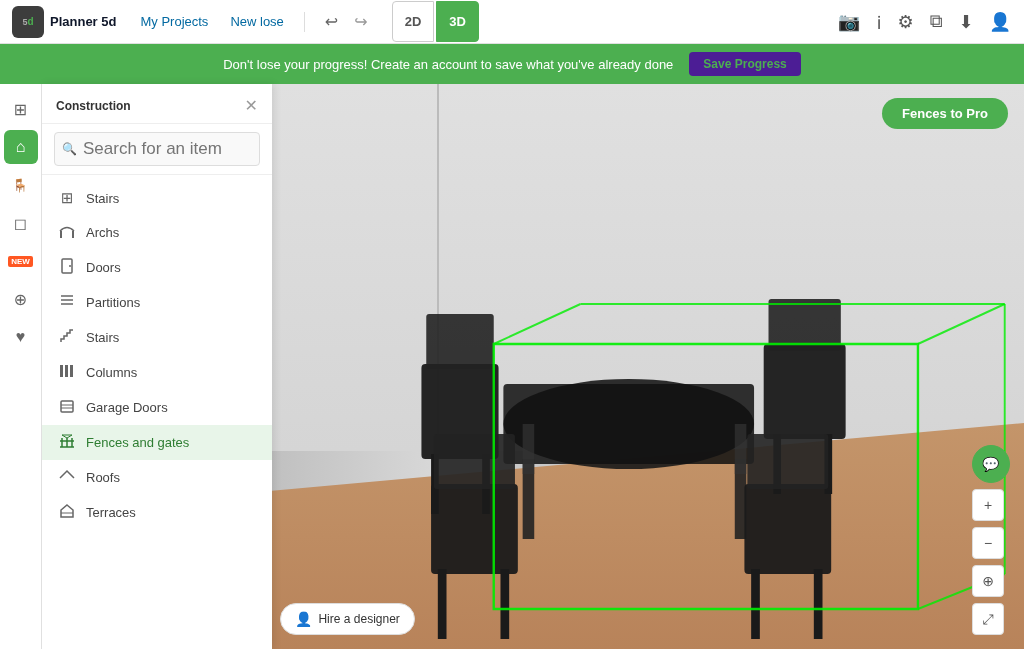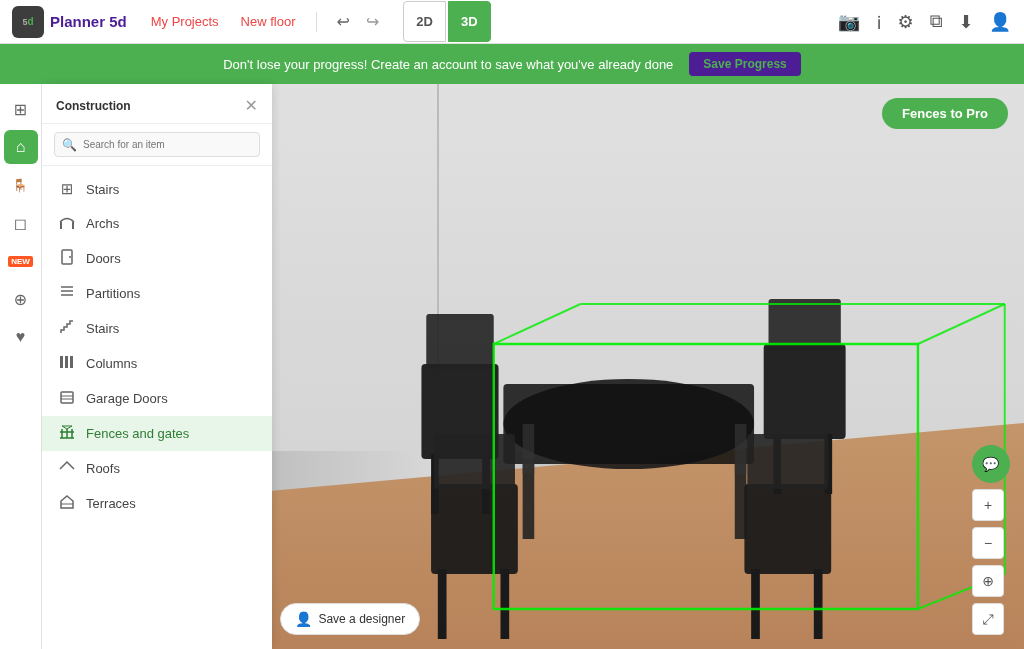--- a/index.html
+++ b/index.html
@@ -23,22 +23,22 @@
       gap: 6px;
       margin-right: 8px;
     }
     .logo-box {
       width: 32px; height: 32px;
       background: #3d3d3d;
       border-radius: 6px;
       display: flex; align-items: center; justify-content: center;
       color: white; font-size: 11px; font-weight: bold;
     }
-    .logo-text { font-size: 15px; font-weight: 600; color: #4c1d95; }
-    .nav-link { font-size: 13px; color: #ef4444; cursor: pointer; padding: 4px 6px; }
+    .logo-text { font-size: 13px; font-weight: 600; color: #0f172a; }
+    .nav-link { font-size: 13px; color: #0369a1; cursor: pointer; padding: 4px 6px; }
     .nav-sep { width: 1px; height: 20px; background: #ddd; margin: 0 4px; }
     .undo-redo { display: flex; gap: 4px; }
     .undo-redo button {
       background: none; border: none; cursor: pointer;
       font-size: 16px; color: #666; padding: 4px 6px;
     }
     .view-toggle {
       display: flex; align-items: center; margin-left: 8px; gap: 2px;
     }
     .view-btn {
@@ -115,21 +115,21 @@
     }
     .panel-title { font-size: 12px; font-weight: 600; color: #333; }
     .close-btn { background: none; border: none; cursor: pointer; color: #999; font-size: 16px; }
     .search-area {
       padding: 8px 12px;
       border-bottom: 1px solid #eee;
     }
     .search-box {
       width: 100%; padding: 6px 10px 6px 28px;
       border: 1px solid #ddd; border-radius: 4px;
-      font-size: 10px; color: #999;
+      font-size: 17px; color: #999;
       background: #f9f9f9;
     }
     .search-wrapper { position: relative; }
     .search-icon-inner {
       position: absolute; left: 8px; top: 50%; transform: translateY(-50%);
       color: #aaa; font-size: 12px;
     }
     .menu-list { flex: 1; overflow-y: auto; padding: 6px 0; }
     .menu-item {
       display: flex; align-items: center; gap: 10px;
@@ -237,21 +237,21 @@
 
 <div id="navbar">
   <div id="logo-area">
     <div class="logo-box">
       <span style="font-size:9px; color:#aaa;">5</span>
         <span style="color:#4CAF50; font-size:10px;">d</span>
     </div>
     <span class="logo-text">Planner 5d</span>
   </div>
   <span class="nav-link">My Projects</span>
-  <span class="nav-link">New floor</span>
+  <span class="nav-link">New lose</span>
   <div class="nav-sep"></div>
   <div class="undo-redo">
     <button class="undo-redo" style="font-size:16px;background:none;border:none;cursor:pointer;color:#666;">↩</button>
     <button class="undo-redo" style="font-size:16px;background:none;border:none;cursor:pointer;color:#999;">↪</button>
   </div>
   <div class="view-toggle">
     <button class="view-btn">2D</button>
     <button class="view-btn active">3D</button>
   </div>
   <div class="nav-spacer"></div>
@@ -461,21 +461,21 @@
         <line x1="670" y1="525" x2="760" y2="490" stroke="#00ee00" stroke-width="2" opacity="0.8"></line>
         <line x1="320" y1="220" x2="760" y2="220" stroke="#00ee00" stroke-width="2" opacity="0.8"></line>
         <line x1="760" y1="220" x2="760" y2="490" stroke="#00ee00" stroke-width="2" opacity="0.8"></line>
       </svg>
     </div>
 
     <button class="switch-pro-btn">Fences to Pro</button>
 
     <button class="hire-designer-btn">
       <span class="designer-icon">👤</span>
-      <span>Save a designer</span>
+      <span>Hire a designer</span>
     </button>
 
     <div class="bottom-right-tools">
       <button class="tool-btn chat">
         <span>💬</span>
       </button>
       <button class="tool-btn">
         <span>+</span>
       </button>
       <button class="tool-btn">

